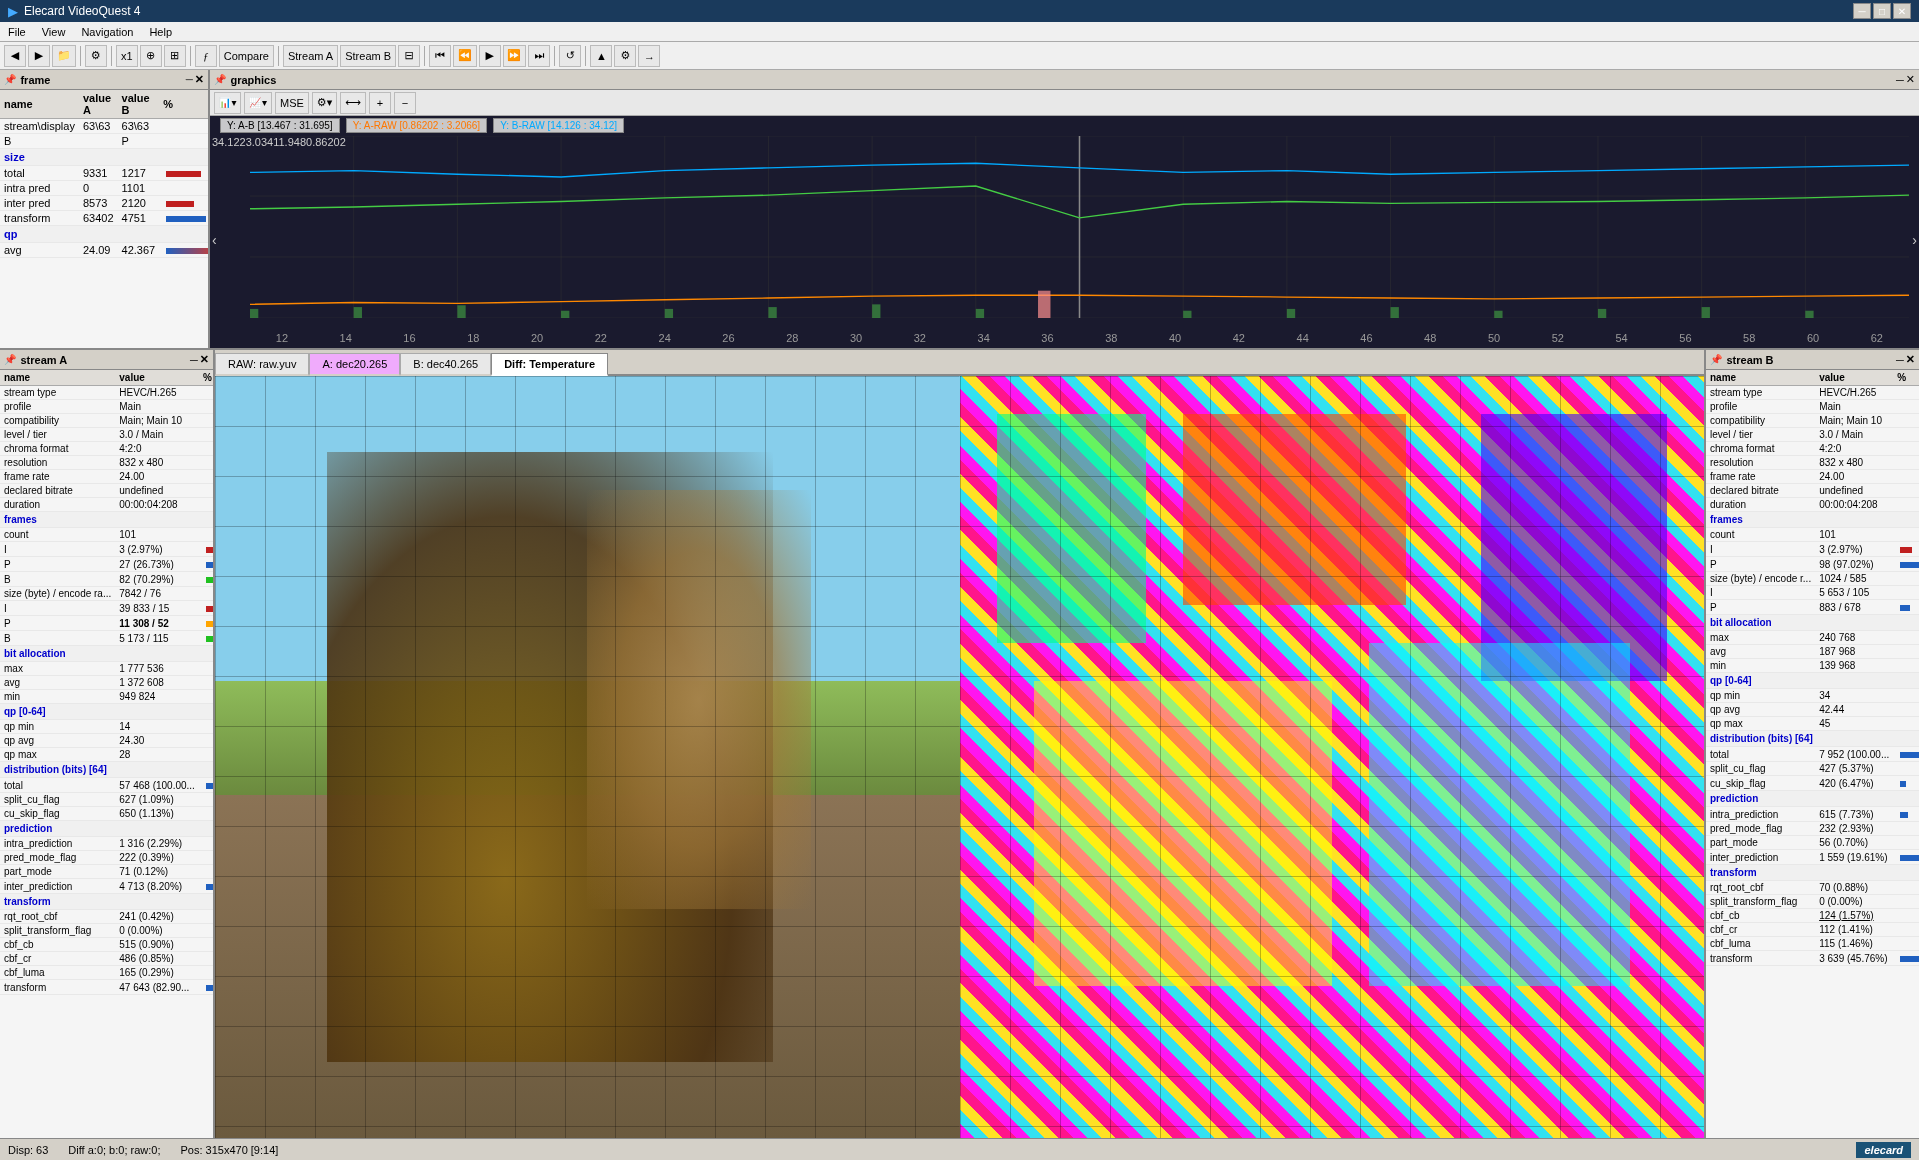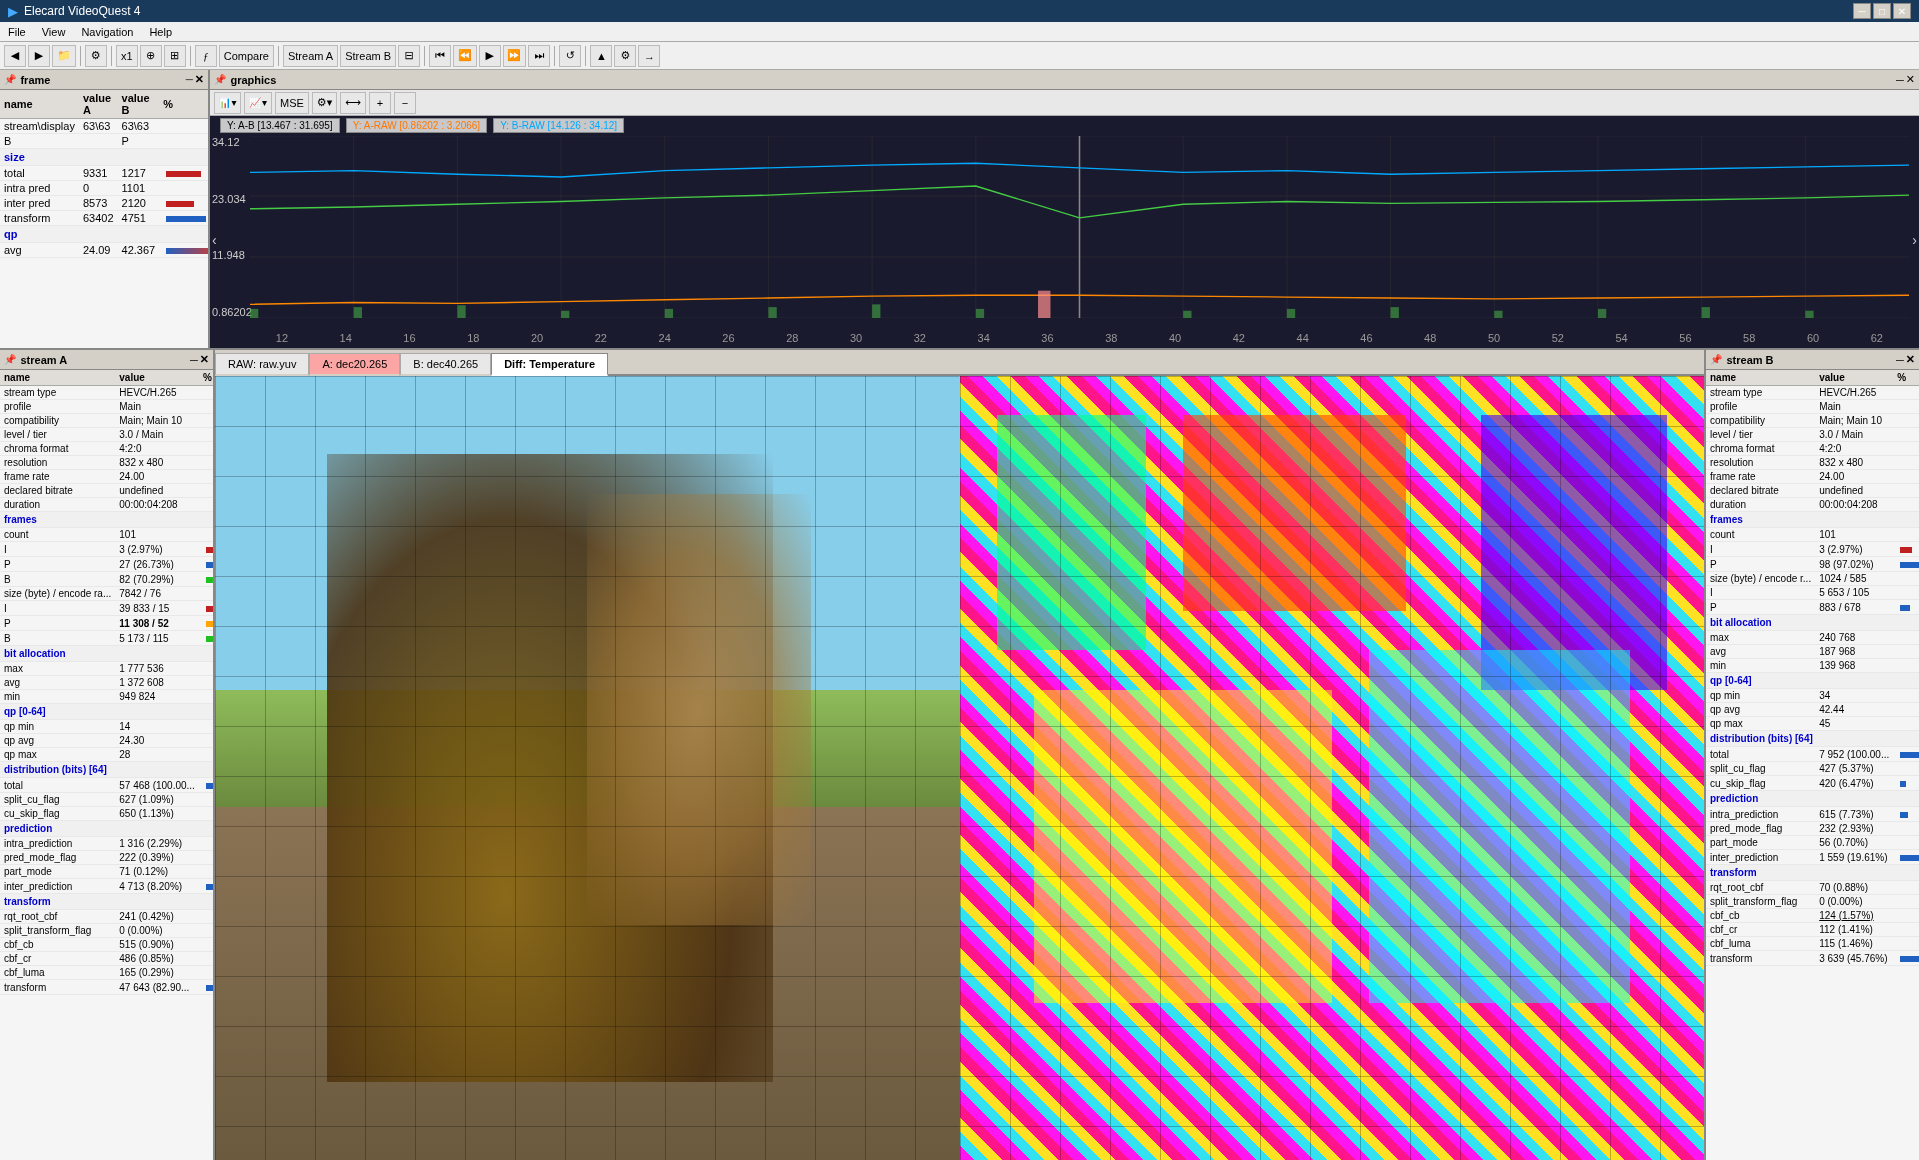--- a/index.html
+++ b/index.html
@@ -204,21 +204,21 @@
         </div>
 
         <div style="flex:1; background:#1a1a2e; position:relative; overflow:hidden;">
 
           <div style="position:absolute; top:2px; left:10px; display:flex; gap:6px; z-index:10;">
             <div style="background:rgba(220,220,220,0.9); padding:1px 6px; font-size:10px; border:1px solid #888; cursor:pointer;">Y: A-B [13.467 : 31.695]</div>
             <div style="background:rgba(220,220,220,0.9); padding:1px 6px; font-size:10px; border:1px solid #888; cursor:pointer; color:#ff7700;">Y: A-RAW [0.86202 : 3.2066]</div>
             <div style="background:rgba(220,220,220,0.9); padding:1px 6px; font-size:10px; border:1px solid #888; cursor:pointer; color:#00aaff;">Y: B-RAW [14.126 : 34.12]</div>
           </div>
 
-          <div style="position:absolute; left:2px; top:20px; bottom:30px; display:flex; flex-direction:column; justify-content:space-between; color:#ccc; font-size:9px; pointer-events:none;">
+          <div style="position:absolute; left:2px; top:20px; bottom:30px; display:flex; justify-content:space-between; color:#ccc; font-size:9px; pointer-events:none;">
             <span>34.12</span>
             <span>23.034</span>
             <span>11.948</span>
             <span>0.86202</span>
           </div>
 
           <svg style="position:absolute; left:40px; top:20px; right:10px; bottom:30px; width:calc(100% - 50px); height:calc(100% - 50px);" viewBox="0 0 1600 200" preserveAspectRatio="none">
 
             <line x1="0" y1="0" x2="1600" y2="0" stroke="#333" stroke-width="0.5"></line>
             <line x1="0" y1="66" x2="1600" y2="66" stroke="#333" stroke-width="0.5"></line>
@@ -527,21 +527,21 @@
                 </tr>
             </tbody>
           </table>
         </div>
       </div>
 
       <div style="flex:1; background:#2a2a2a; display:flex; flex-direction:column;">
 
         <div style="background:#d4d0c8; display:flex; align-items:flex-end; border-bottom:2px solid #888; height:26px;">
           <div style="padding:4px 12px; background:#e8e8e8; border:1px solid #aaa; border-bottom:2px solid #d4d0c8; cursor:pointer; font-size:11px; margin-bottom:-2px;">RAW: raw.yuv</div>
-          <div style="padding:4px 12px; background:#fca5a5; border:1px solid #aaa; border-bottom:2px solid #d4d0c8; cursor:pointer; font-size:11px; margin-bottom:-2px;">A: dec20.265</div>
+          <div style="padding:4px 12px; background:#f0abfc; border:1px solid #aaa; border-bottom:2px solid #d4d0c8; cursor:pointer; font-size:11px; margin-bottom:-2px;">A: dec20.265</div>
           <div style="padding:4px 12px; background:#e8e8e8; border:1px solid #aaa; border-bottom:2px solid #d4d0c8; cursor:pointer; font-size:11px; margin-bottom:-2px;">B: dec40.265</div>
           <div style="padding:4px 12px; background:white; border:1px solid #888; border-bottom:2px solid white; cursor:pointer; font-size:11px; font-weight:bold; margin-bottom:-2px;">Diff: Temperature</div>
         </div>
 
         <div style="flex:1; display:flex; position:relative; overflow:hidden;">
 
           <div style="flex:1; position:relative; overflow:hidden;">
 
             <div style="width:100%; height:100%; background: linear-gradient(180deg, #87CEEB 0%, #87CEEB 40%, #8fbc5a 40%, #6b8a3e 55%, #8b7355 55%, #6b5a3e 100%);">
 
@@ -785,14 +785,22 @@
                   <td style="padding:1px 4px; font-size:10px;">3 639 (45.76%)</td>
                   <td><span class="inline-bar bar-blue" style="width:45px; height:6px;"></span></td>
                 </tr>
             </tbody>
           </table>
         </div>
       </div>
     </div>
   </div>
 
+  <div style="background:#d4d0c8; height:22px; display:flex; align-items:center; padding:0 8px; border-top:1px solid #888; justify-content:space-between;">
+    <div style="display:flex; gap:20px;">
+      <span>Disp: 63</span>
+      <span>Diff a:0; b:0; raw:0;</span>
+      <span>Pos: 315x470 [9:14]</span>
+    </div>
+    <div class="elecard-logo" style="font-style:italic; font-weight:bold;">elecard</div>
+  </div>
 
 </div>
 
 </body></html>

